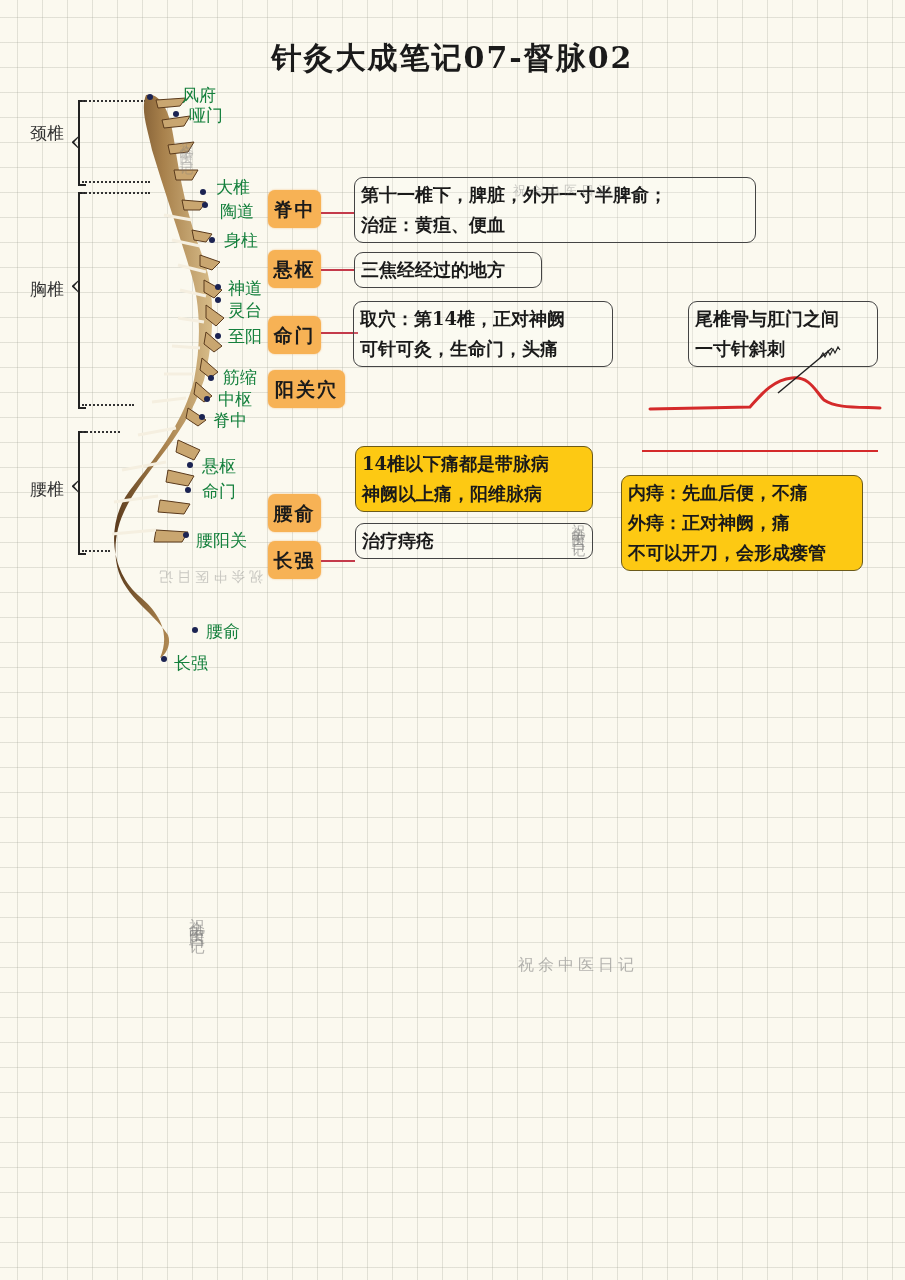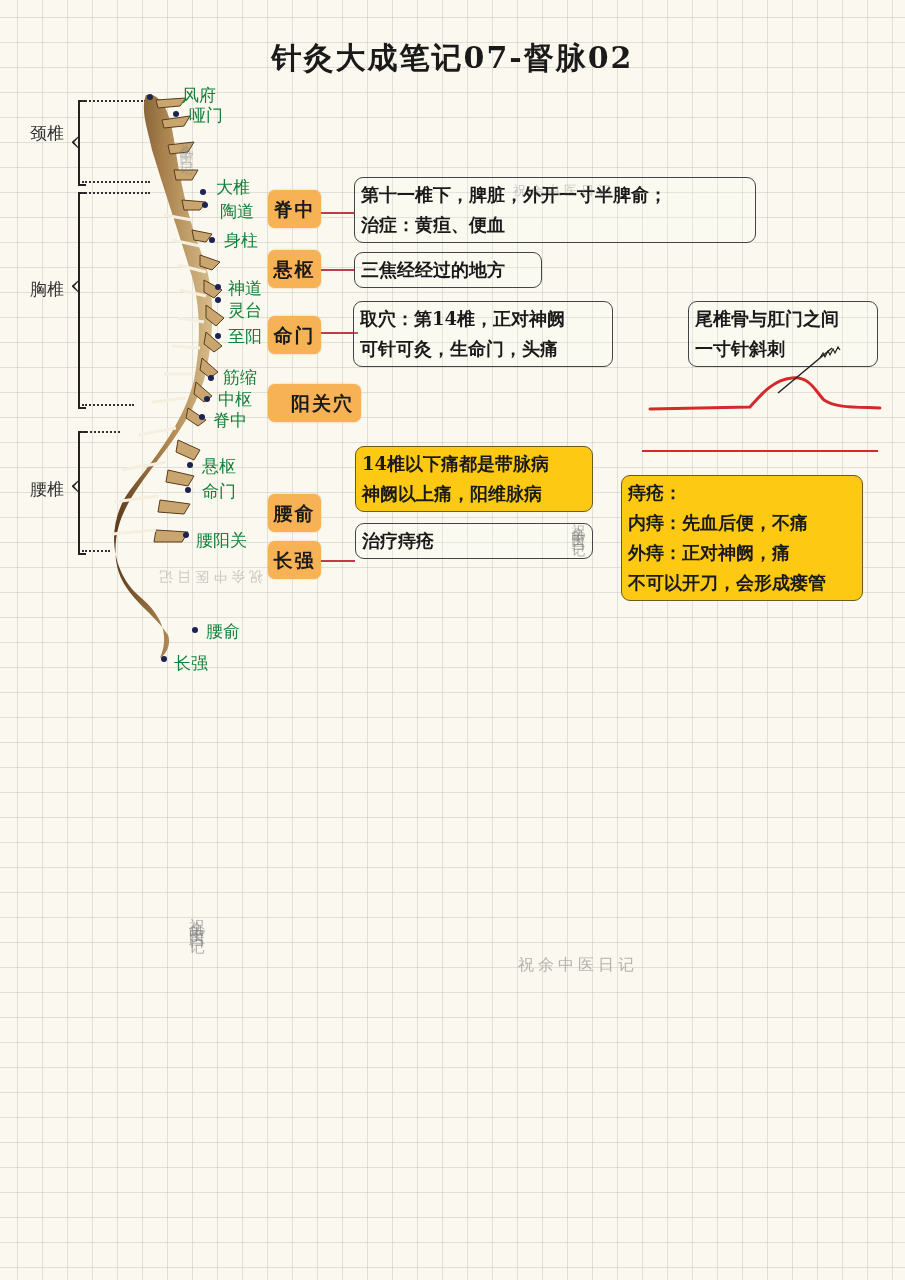--- a/index.html
+++ b/index.html
@@ -146,21 +146,21 @@
   <div class="abs pt-dot" style="left:192px;top:627px;"></div>
   <div class="abs pt-label" style="left:206px;top:620px;">腰俞</div>
 
   <div class="abs pt-dot" style="left:161px;top:656px;"></div>
   <div class="abs pt-label" style="left:174px;top:652px;">长强</div>
 </div>
 
 <div class="abs tag" style="left:268px;top:190px;width:53px;">脊中</div>
 <div class="abs tag" style="left:268px;top:250px;width:53px;">悬枢</div>
 <div class="abs tag" style="left:268px;top:316px;width:53px;">命门</div>
-<div class="abs tag" style="left:268px;top:384px;width:77px;padding-left:16px;">阳关穴</div>
+<div class="abs tag" style="left:268px;top:370px;width:77px;">阳关穴</div>
 <div class="abs tag" style="left:268px;top:494px;width:53px;">腰俞</div>
 <div class="abs tag" style="left:268px;top:541px;width:53px;">长强</div>
 
 <div class="abs connector" style="left:321px;top:212px;width:34px;"></div>
 <div class="abs connector" style="left:321px;top:269px;width:34px;"></div>
 <div class="abs connector" style="left:321px;top:332px;width:37px;"></div>
 <div class="abs connector" style="left:321px;top:560px;width:34px;"></div>
 
 <div class="abs note" style="left:354px;top:177px;width:388px;">
   <div>第十一椎下，脾脏，外开一寸半脾俞；</div>
@@ -184,21 +184,20 @@
 <div class="abs note" style="left:355px;top:523px;width:224px;">
   <div>治疗痔疮</div>
 </div>
 
 <div class="abs note" style="left:656px;top:301px;width:176px;margin-left:32px;">
   <div>尾椎骨与肛门之间</div>
   <div>一寸针斜刺</div>
 </div>
 
 <div class="abs note yellow" style="left:621px;top:475px;width:228px;">
-  <div>痔疮：</div>
   <div>内痔：先血后便，不痛</div>
   <div>外痔：正对神阙，痛</div>
   <div>不可以开刀，会形成瘘管</div>
 </div>
 
 <svg class="abs" style="left:640px;top:330px;" width="250" height="130" viewBox="0 0 250 130">
   <path d="M10,79 L110,77 C120,66 132,50 152,48 C170,46 176,62 184,70 C196,78 214,77 240,78" fill="none" stroke="#d42a2a" stroke-width="3" stroke-linecap="round"></path>
   <line x1="138" y1="63" x2="192" y2="18" stroke="#222" stroke-width="1.5"></line>
   <path d="M180,28 l3,-5 l2,4 l3,-6 l2,4 l3,-6 l2,4 l3,-6 l2,3" fill="none" stroke="#222" stroke-width="1.2"></path>
   <line x1="2" y1="121" x2="238" y2="121" stroke="#d42a2a" stroke-width="2"></line>

